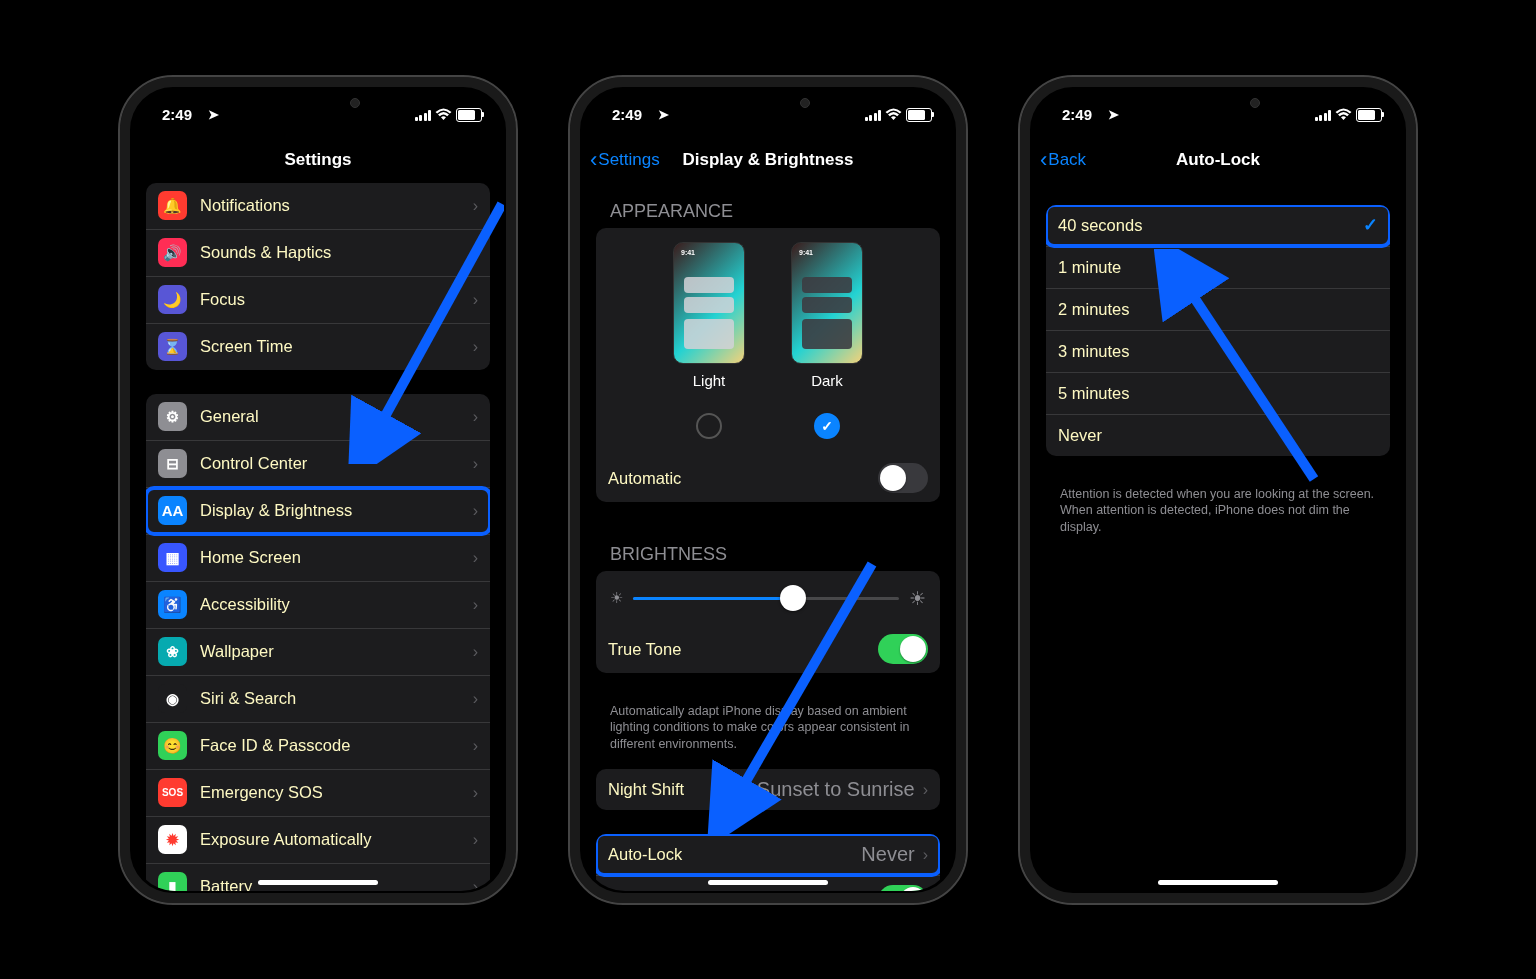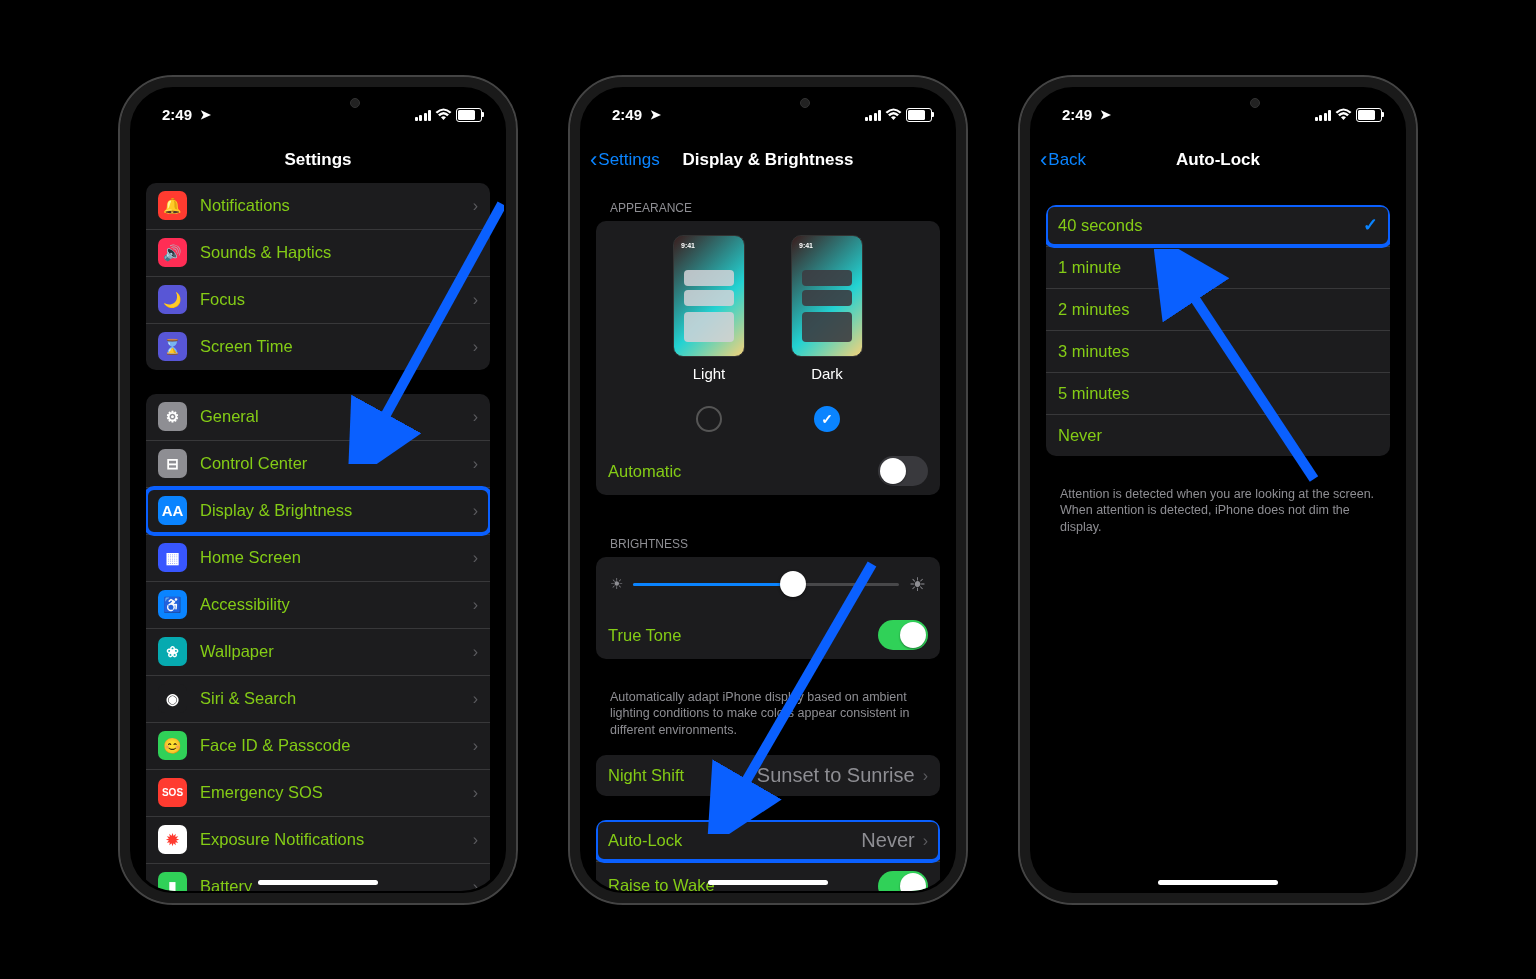--- a/index.html
+++ b/index.html
@@ -58,21 +58,21 @@
   }
   .status-bar {
     height: 44px;
     display: flex;
     justify-content: space-between;
     align-items: center;
     padding: 4px 22px 0 30px;
     font-weight: 600;
     font-size: 15px;
   }
-  .status-left { display:flex; align-items:center; gap:8px;}
+  .status-left { display:flex; align-items:center; gap:16px;}
   .status-right { display:flex; align-items:center; gap:4px;}
   .nav-icon { font-size:13px; transform: rotate(0deg);}
   .signal-bars {
     display: inline-flex; align-items: flex-end; gap: 1.5px; height: 12px;
   }
   .signal-bars span {
     width: 3px; background:#fff; border-radius:1px;
   }
   .signal-bars span:nth-child(1){height:4px;}
   .signal-bars span:nth-child(2){height:6px;}
@@ -112,21 +112,21 @@
     font-weight:400;
   }
 
   .content {
     height: calc(100% - 78px);
     overflow: hidden;
     padding: 0 14px;
   }
   .section-header {
     color: #8e8e93;
-    font-size: 12px;
+    font-size: 18px;
     padding: 18px 14px 6px 14px;
     text-transform: uppercase;
   }
   .section-footer {
     color: #8e8e93;
     font-size: 12.5px;
     padding: 6px 14px 0 14px;
     line-height:1.35;
   }
   .group {
@@ -144,21 +144,21 @@
     min-height:24px;
     position:relative;
   }
   .row:last-child { border-bottom:none; }
   .row .icon-box {
     width: 29px; height: 29px; border-radius: 7px;
     margin-right: 13px;
     display:flex; align-items:center; justify-content:center;
     font-size:16px; color:#fff; flex-shrink:0;
   }
-  .row .label { flex:1; color:#84cc16; }
+  .row .label { flex:1; color:#fef9c3; }
   .row .value { color:#8e8e93; margin-right:8px; font-size:20px;}
   .row .chevron { color:#5a5a5e; font-size:16px; }
   .highlight-row::after {
     content:"";
     position:absolute; inset:-2px;
     border:4px solid #0a60ff;
     border-radius:10px;
     pointer-events:none;
   }
 
@@ -326,21 +326,21 @@
             <span class="label">Face ID &amp; Passcode</span>
             <span class="chevron">›</span>
           </div>
           <div class="row">
             <span class="icon-box" style="background:#ff3b30;font-size:10px;font-weight:700;color:#fff">SOS</span>
             <span class="label">Emergency SOS</span>
             <span class="chevron">›</span>
           </div>
           <div class="row">
             <span class="icon-box" style="background:#ffffff;font-size:15px;font-weight:700;color:#ff3b30">✹</span>
-            <span class="label">Exposure Notifications</span>
+            <span class="label">Exposure Automatically</span>
             <span class="chevron">›</span>
           </div>
           <div class="row">
             <span class="icon-box" style="background:#30d158;font-size:15px;font-weight:700;color:#fff">▮</span>
             <span class="label">Battery</span>
             <span class="chevron">›</span>
           </div>
         </div>
     </div>
     <div class="arrow" style="top:105px; left:210px;">

